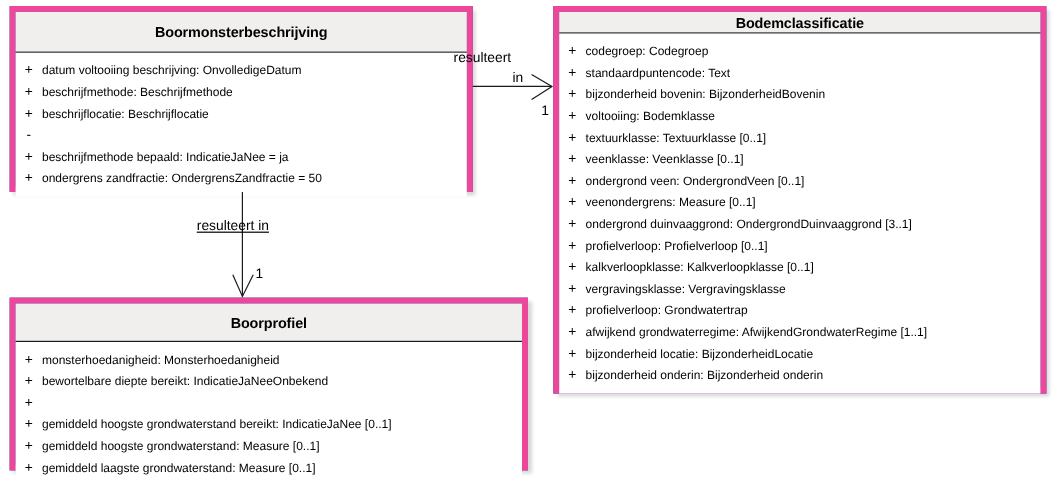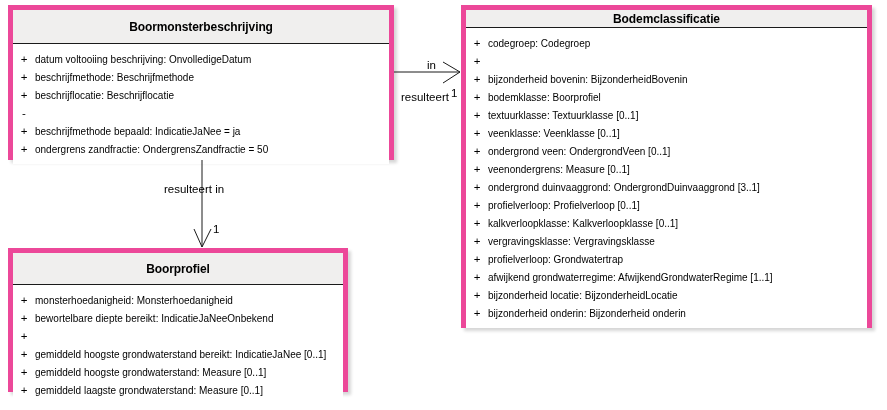--- a/index.html
+++ b/index.html
@@ -135,28 +135,29 @@
     <div class="uml-header" style="height:18px;">
       <span>Bodemclassificatie</span>
     </div>
     <div class="uml-body">
       <div class="attr-row">
         <span class="attr-vis">+</span>
         <span class="attr-text">codegroep: Codegroep</span>
       </div>
       <div class="attr-row">
         <span class="attr-vis">+</span>
+        <span class="attr-text">standaardpuntencode: Text</span>
       </div>
       <div class="attr-row">
         <span class="attr-vis">+</span>
         <span class="attr-text">bijzonderheid bovenin: BijzonderheidBovenin</span>
       </div>
       <div class="attr-row">
         <span class="attr-vis">+</span>
-        <span class="attr-text">bodemklasse: Boorprofiel</span>
+        <span class="attr-text">voltooiing: Bodemklasse</span>
       </div>
       <div class="attr-row">
         <span class="attr-vis">+</span>
         <span class="attr-text">textuurklasse: Textuurklasse [0..1]</span>
       </div>
       <div class="attr-row">
         <span class="attr-vis">+</span>
         <span class="attr-text">veenklasse: Veenklasse [0..1]</span>
       </div>
       <div class="attr-row">
@@ -195,21 +196,21 @@
         <span class="attr-vis">+</span>
         <span class="attr-text">bijzonderheid locatie: BijzonderheidLocatie</span>
       </div>
       <div class="attr-row">
         <span class="attr-vis">+</span>
         <span class="attr-text">bijzonderheid onderin: Bijzonderheid onderin</span>
       </div>
     </div>
   </div>
 
-  <div class="uml-class" id="class-boorprofiel" style="left:8px; top:248px; width:340px; height:144px;">
+  <div class="uml-class" id="class-boorprofiel" style="left:8px; top:248px; width:432px; height:144px;">
     <div class="uml-header" style="height:32px;">
       <span>Boorprofiel</span>
     </div>
     <div class="uml-body">
       <div class="attr-row">
         <span class="attr-vis">+</span>
         <span class="attr-text">monsterhoedanigheid: Monsterhoedanigheid</span>
       </div>
       <div class="attr-row">
         <span class="attr-vis">+</span>
@@ -239,20 +240,20 @@
       <line x1="394" y1="72" x2="460" y2="72" stroke="#1a1a1a" stroke-width="1"></line>
       <polyline points="443,62 460,72 443,83" fill="none" stroke="#1a1a1a" stroke-width="1"></polyline>
     </g>
 
     <g>
       <line x1="202" y1="160" x2="202" y2="247" stroke="#1a1a1a" stroke-width="1"></line>
       <polyline points="194,229 202,247 211,229" fill="none" stroke="#1a1a1a" stroke-width="1"></polyline>
     </g>
   </svg>
 
-  <div class="conn-label" style="left:401px; top:42px;margin-top:48px;">resulteert</div>
+  <div class="conn-label" style="left:378px; top:42px;">resulteert</div>
   <div class="conn-label" style="left:427px; top:58px;">in</div>
   <div class="conn-mult" style="left:451px; top:86px;">1</div>
 
-  <div class="conn-label" style="left:164px; top:182px;">resulteert in</div>
+  <div class="conn-label" style="left:164px; top:182px;text-decoration:underline;">resulteert in</div>
   <div class="conn-mult" style="left:213px; top:222px;">1</div>
 
 </div>
 
 </body></html>

